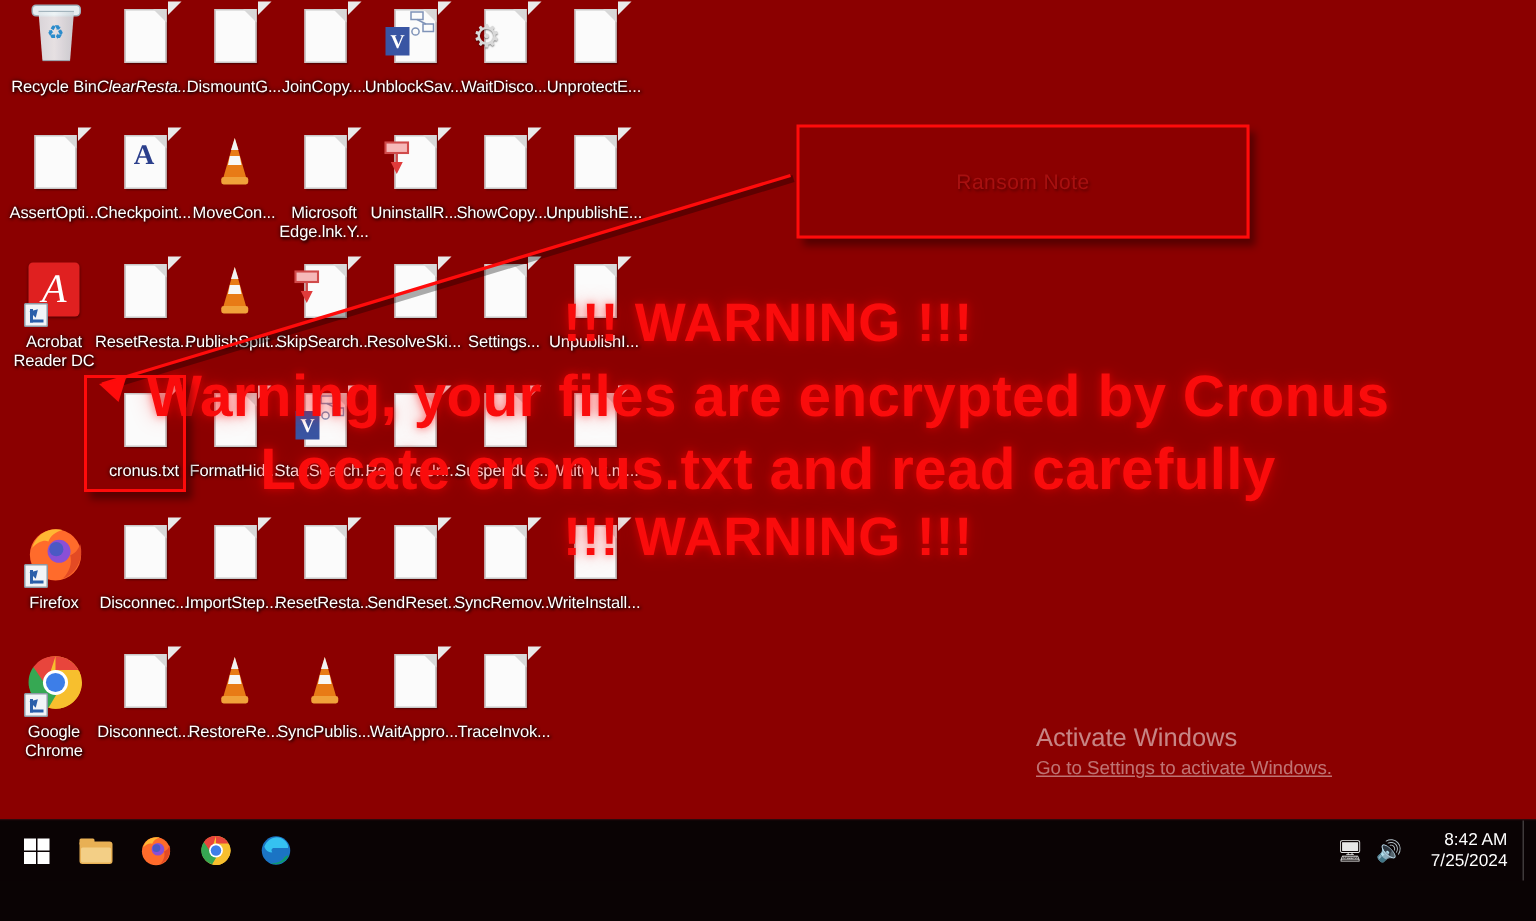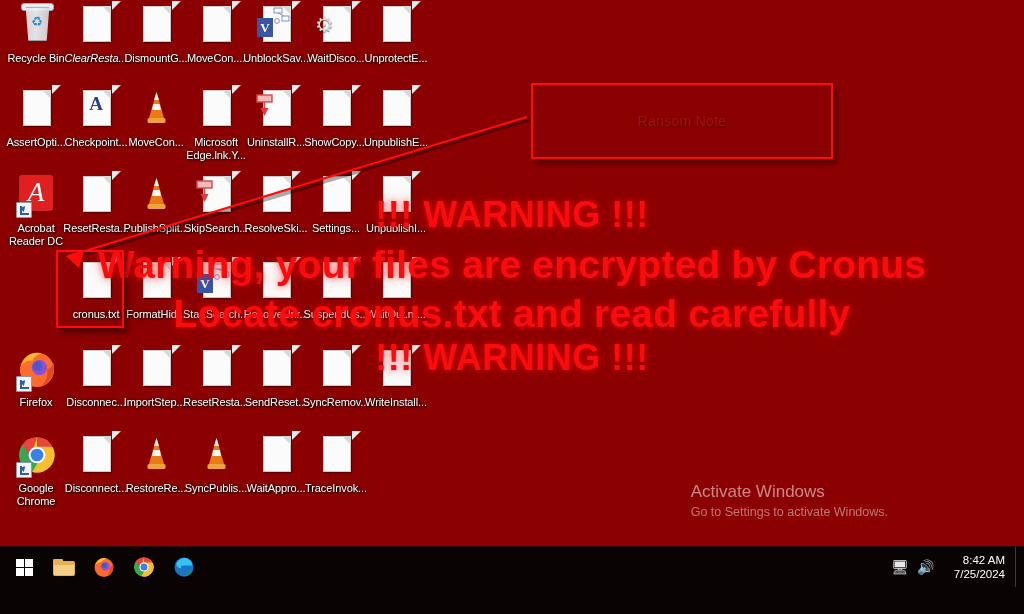--- a/index.html
+++ b/index.html
@@ -271,20 +271,21 @@
   #activate-title {
     font-size: 17px;
     line-height: 20px;
     color: rgba(255,255,255,0.52);
   }
   #activate-sub {
     font-size: 12.5px;
     line-height: 16px;
     margin-top: 2px;
     color: rgba(255,255,255,0.45);
+    text-decoration: underline;
   }
 
   
   #taskbar {
     position: absolute;
     left: 0; top: 546px;
     width: 1024px; height: 68px;
     background: #0a0304;
     border-top: 1px solid #2a0b0d;
   }
@@ -389,21 +390,21 @@
             <span class="ic-page"></span>
             <span class="ic-fold"></span>
           </div>
           <div class="icon-label">DismountG...</div>
         </div>
         <div class="desk-icon" style="left: 180px; top: 2px;">
           <div class="icon-art">
             <span class="ic-page"></span>
             <span class="ic-fold"></span>
           </div>
-          <div class="icon-label">MoveCon....</div>
+          <div class="icon-label">JoinCopy....</div>
         </div>
         <div class="desk-icon" style="left: 240px; top: 2px;">
           <div class="icon-art">
             <span class="ic-page"></span>
             <span class="ic-fold"></span>
             <svg class="ic-visio-dots" viewBox="0 0 18 20">
               <rect x="1" y="1" width="8" height="5" fill="none" stroke="#7f93b8" stroke-width="1"></rect>
               <rect x="9" y="9" width="7" height="5" fill="none" stroke="#7f93b8" stroke-width="1"></rect>
               <circle cx="4" cy="14" r="2.4" fill="none" stroke="#7f93b8" stroke-width="1"></circle>
               <line x1="5" y1="6" x2="11" y2="9" stroke="#7f93b8" stroke-width="1"></line>

